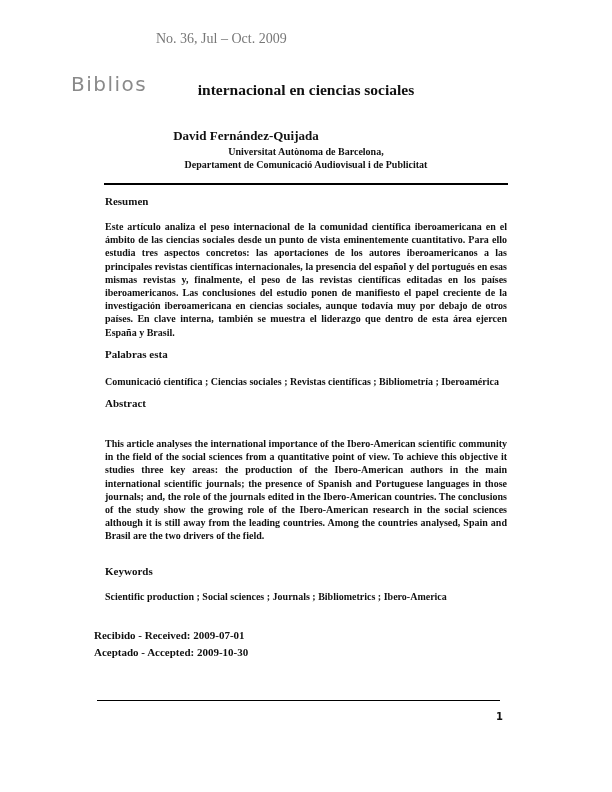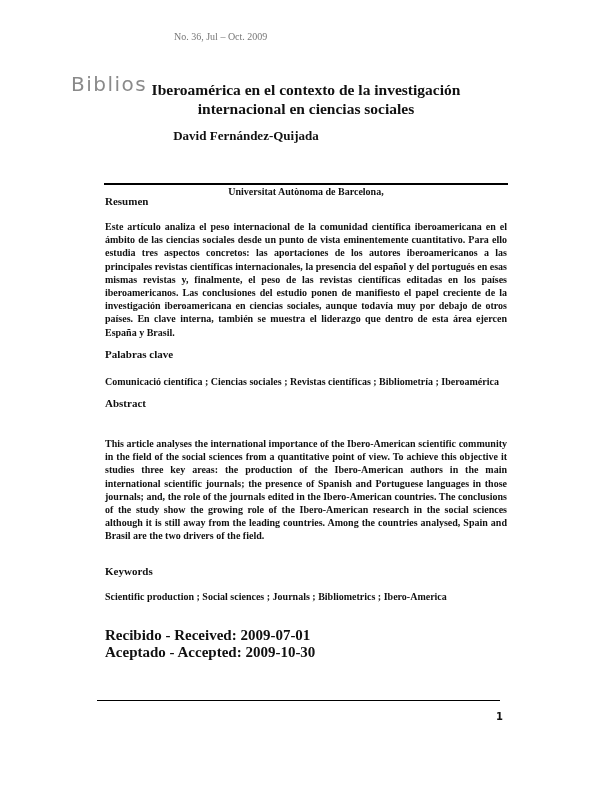--- a/index.html
+++ b/index.html
@@ -1,60 +1,60 @@
 <!DOCTYPE html>
 <html><head>
 <meta charset="utf-8">
 <style>
   html, body { margin: 0; padding: 0; background: #ffffff; }
   body { width: 612px; height: 792px; position: relative; overflow: hidden;
          font-family: "Liberation Serif", "DejaVu Serif", serif; color: #111; }
   .logo { position: absolute; left: 71px; top: 24px; font-family: "DejaVu Sans", sans-serif;
           font-size: 20px; color: #8a8a8a; letter-spacing: 1.5px; font-weight: normal; margin-top: 48px; }
-  .issue { position: absolute; left: 174px; top: 31px; font-size: 10px; color: #777; }
+  .issue { position: absolute; left: 156px; top: 31px; font-size: 14px; color: #777; }
   .title { position: absolute; left: 0; width: 612px; top: 80px; text-align: center;
            font-size: 15.5px; font-weight: bold; line-height: 19px; }
   .author { position: absolute; left: 0; width: 492px; top: 128px; text-align: center;
             font-size: 13px; font-weight: bold; }
   .affil { position: absolute; left: 0; width: 612px; top: 145px; text-align: center;
-           font-size: 10px; font-weight: bold; line-height: 13px; margin-top: 40px; }
+           font-size: 10px; font-weight: bold; line-height: 13px; }
   .rule-thick { position: absolute; left: 104px; width: 404px; top: 183px; height: 2px; background: #000; }
   .rule-thin { position: absolute; left: 97px; width: 403px; top: 700px; height: 1px; background: #000; }
   .sec { position: absolute; left: 105px; width: 402px; font-size: 10px; line-height: 13.2px; text-align: justify; }
   .head { font-weight: bold; font-size: 11px; }
   .body-text { font-weight: bold; }
-  .dates { position: absolute; left: 105px; font-size: 15px; line-height: 15px; font-weight: bold; }
+  .dates { position: absolute; left: 94px; font-size: 11px; line-height: 15px; font-weight: bold; }
   .page-num { position: absolute; left: 496px; top: 711px; font-family: "DejaVu Sans", sans-serif;
               font-size: 10px; font-weight: bold; }
 </style>
 </head>
 <body>
 
 <div class="logo">Biblios</div>
 <div class="issue">No. 36, Jul – Oct. 2009</div>
 
 <div class="title">
-  <div>Iberoamérica en el contexto de la investigación</div>
   <div>internacional en ciencias sociales</div>
 </div>
 
 <div class="author">David Fernández-Quijada</div>
 <div class="affil">
   <div>Universitat Autònoma de Barcelona,</div>
+  <div>Departament de Comunicació Audiovisual i de Publicitat</div>
 </div>
 
 <div class="rule-thick"></div>
 
 <div class="sec" style="top:195px;">
   <span class="head">Resumen</span>
 </div>
 <div class="sec body-text" style="top:220px;">Este artículo analiza el peso internacional de la comunidad científica iberoamericana en el ámbito de las ciencias sociales desde un punto de vista eminentemente cuantitativo. Para ello estudia tres aspectos concretos: las aportaciones de los autores iberoamericanos a las principales revistas científicas internacionales, la presencia del español y del portugués en esas mismas revistas y, finalmente, el peso de las revistas científicas editadas en los países iberoamericanos. Las conclusiones del estudio ponen de manifiesto el papel creciente de la investigación iberoamericana en ciencias sociales, aunque todavía muy por debajo de otros países. En clave interna, también se muestra el liderazgo que dentro de esta área ejercen España y Brasil.</div>
 
 <div class="sec" style="top:348px;">
-  <span class="head">Palabras clave</span>
+  <span class="head">Palabras esta</span>
 </div>
 <div class="sec body-text" style="top:375px;">Comunicació científica ; Ciencias sociales ; Revistas científicas ; Bibliometría ; Iberoamérica</div>
 
 <div class="sec" style="top:389px;margin-top:8px;">
   <span class="head">Abstract</span>
 </div>
 <div class="sec body-text" style="top:437px;">This article analyses the international importance of the Ibero-American scientific community in the field of the social sciences from a quantitative point of view. To achieve this objective it studies three key areas: the production of the Ibero-American authors in the main international scientific journals; the presence of Spanish and Portuguese languages in those journals; and, the role of the journals edited in the Ibero-American countries. The conclusions of the study show the growing role of the Ibero-American research in the social sciences although it is still away from the leading countries. Among the countries analysed, Spain and Brasil are the two drivers of the field.</div>
 
 <div class="sec" style="top:565px;">
   <span class="head">Keywords</span>

